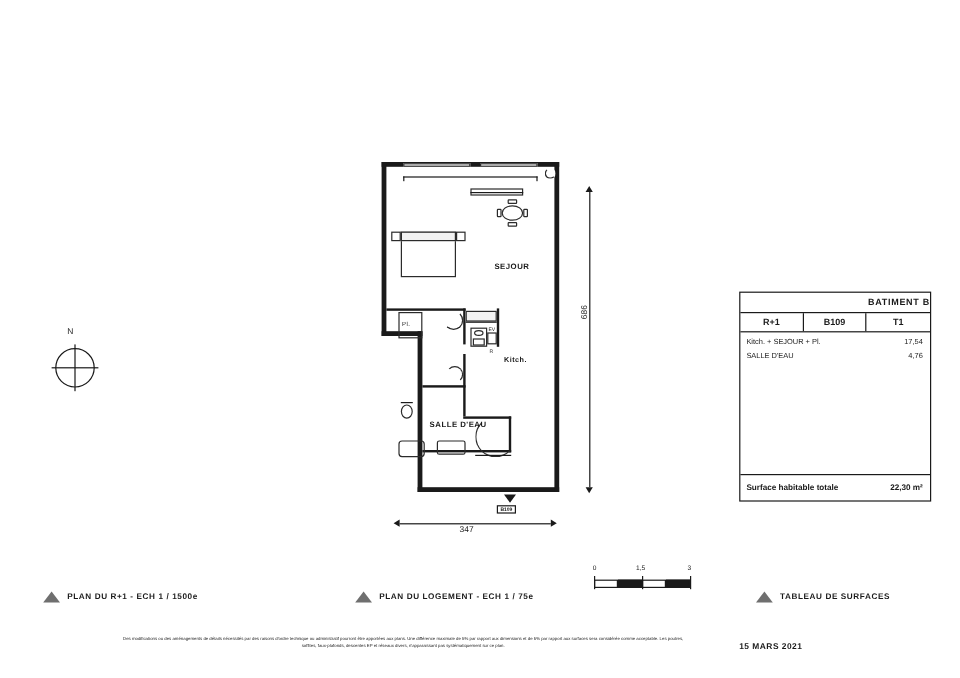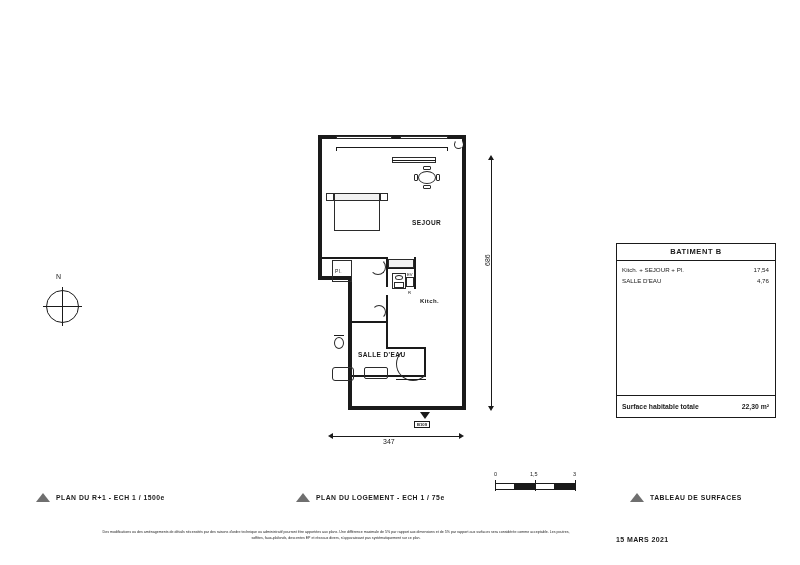--- a/index.html
+++ b/index.html
@@ -106,21 +106,21 @@
     font-size: 7px;
   }
   #surface-table .trow {
     display: flex;
     border-bottom: 1px solid #1a1a1a;
     box-sizing: border-box;
   }
   .th-title {
     height: 16px;
     line-height: 16px;
-    text-align: center;
+    text-align: right;
     font-weight: bold;
     font-size: 7.5px;
     letter-spacing: .6px;
     width: 100%;
   }
   .cell {
     box-sizing: border-box;
     text-align: center;
     height: 15px;
     line-height: 15px;
@@ -324,20 +324,25 @@
 <div class="dimtext" style="left:484px; top:266px; transform: rotate(-90deg); transform-origin: left top;">686</div>
 
 <div class="dimline-h" style="left:333px; top:436px; width:126px;"></div>
 <div class="arrowL" style="left:328px; top:433px;"></div>
 <div class="arrowR" style="left:459px; top:433px;"></div>
 <div class="dimtext" style="left:383px; top:438px;">347</div>
 
 <div id="surface-table">
   <div class="trow">
     <div class="th-title">BATIMENT  B</div>
+  </div>
+  <div class="trow">
+    <div class="cell b-r" style="width:33.33%;">R+1</div>
+    <div class="cell b-r" style="width:33.33%;">B109</div>
+    <div class="cell" style="width:33.34%;">T1</div>
   </div>
   <div style="padding-top:3px;">
     <div class="srow">
       <span>Kitch. + SEJOUR     + Pl.</span>
       <span>17,54</span>
     </div>
     <div class="srow">
       <span>SALLE D'EAU</span>
       <span>4,76</span>
     </div>

